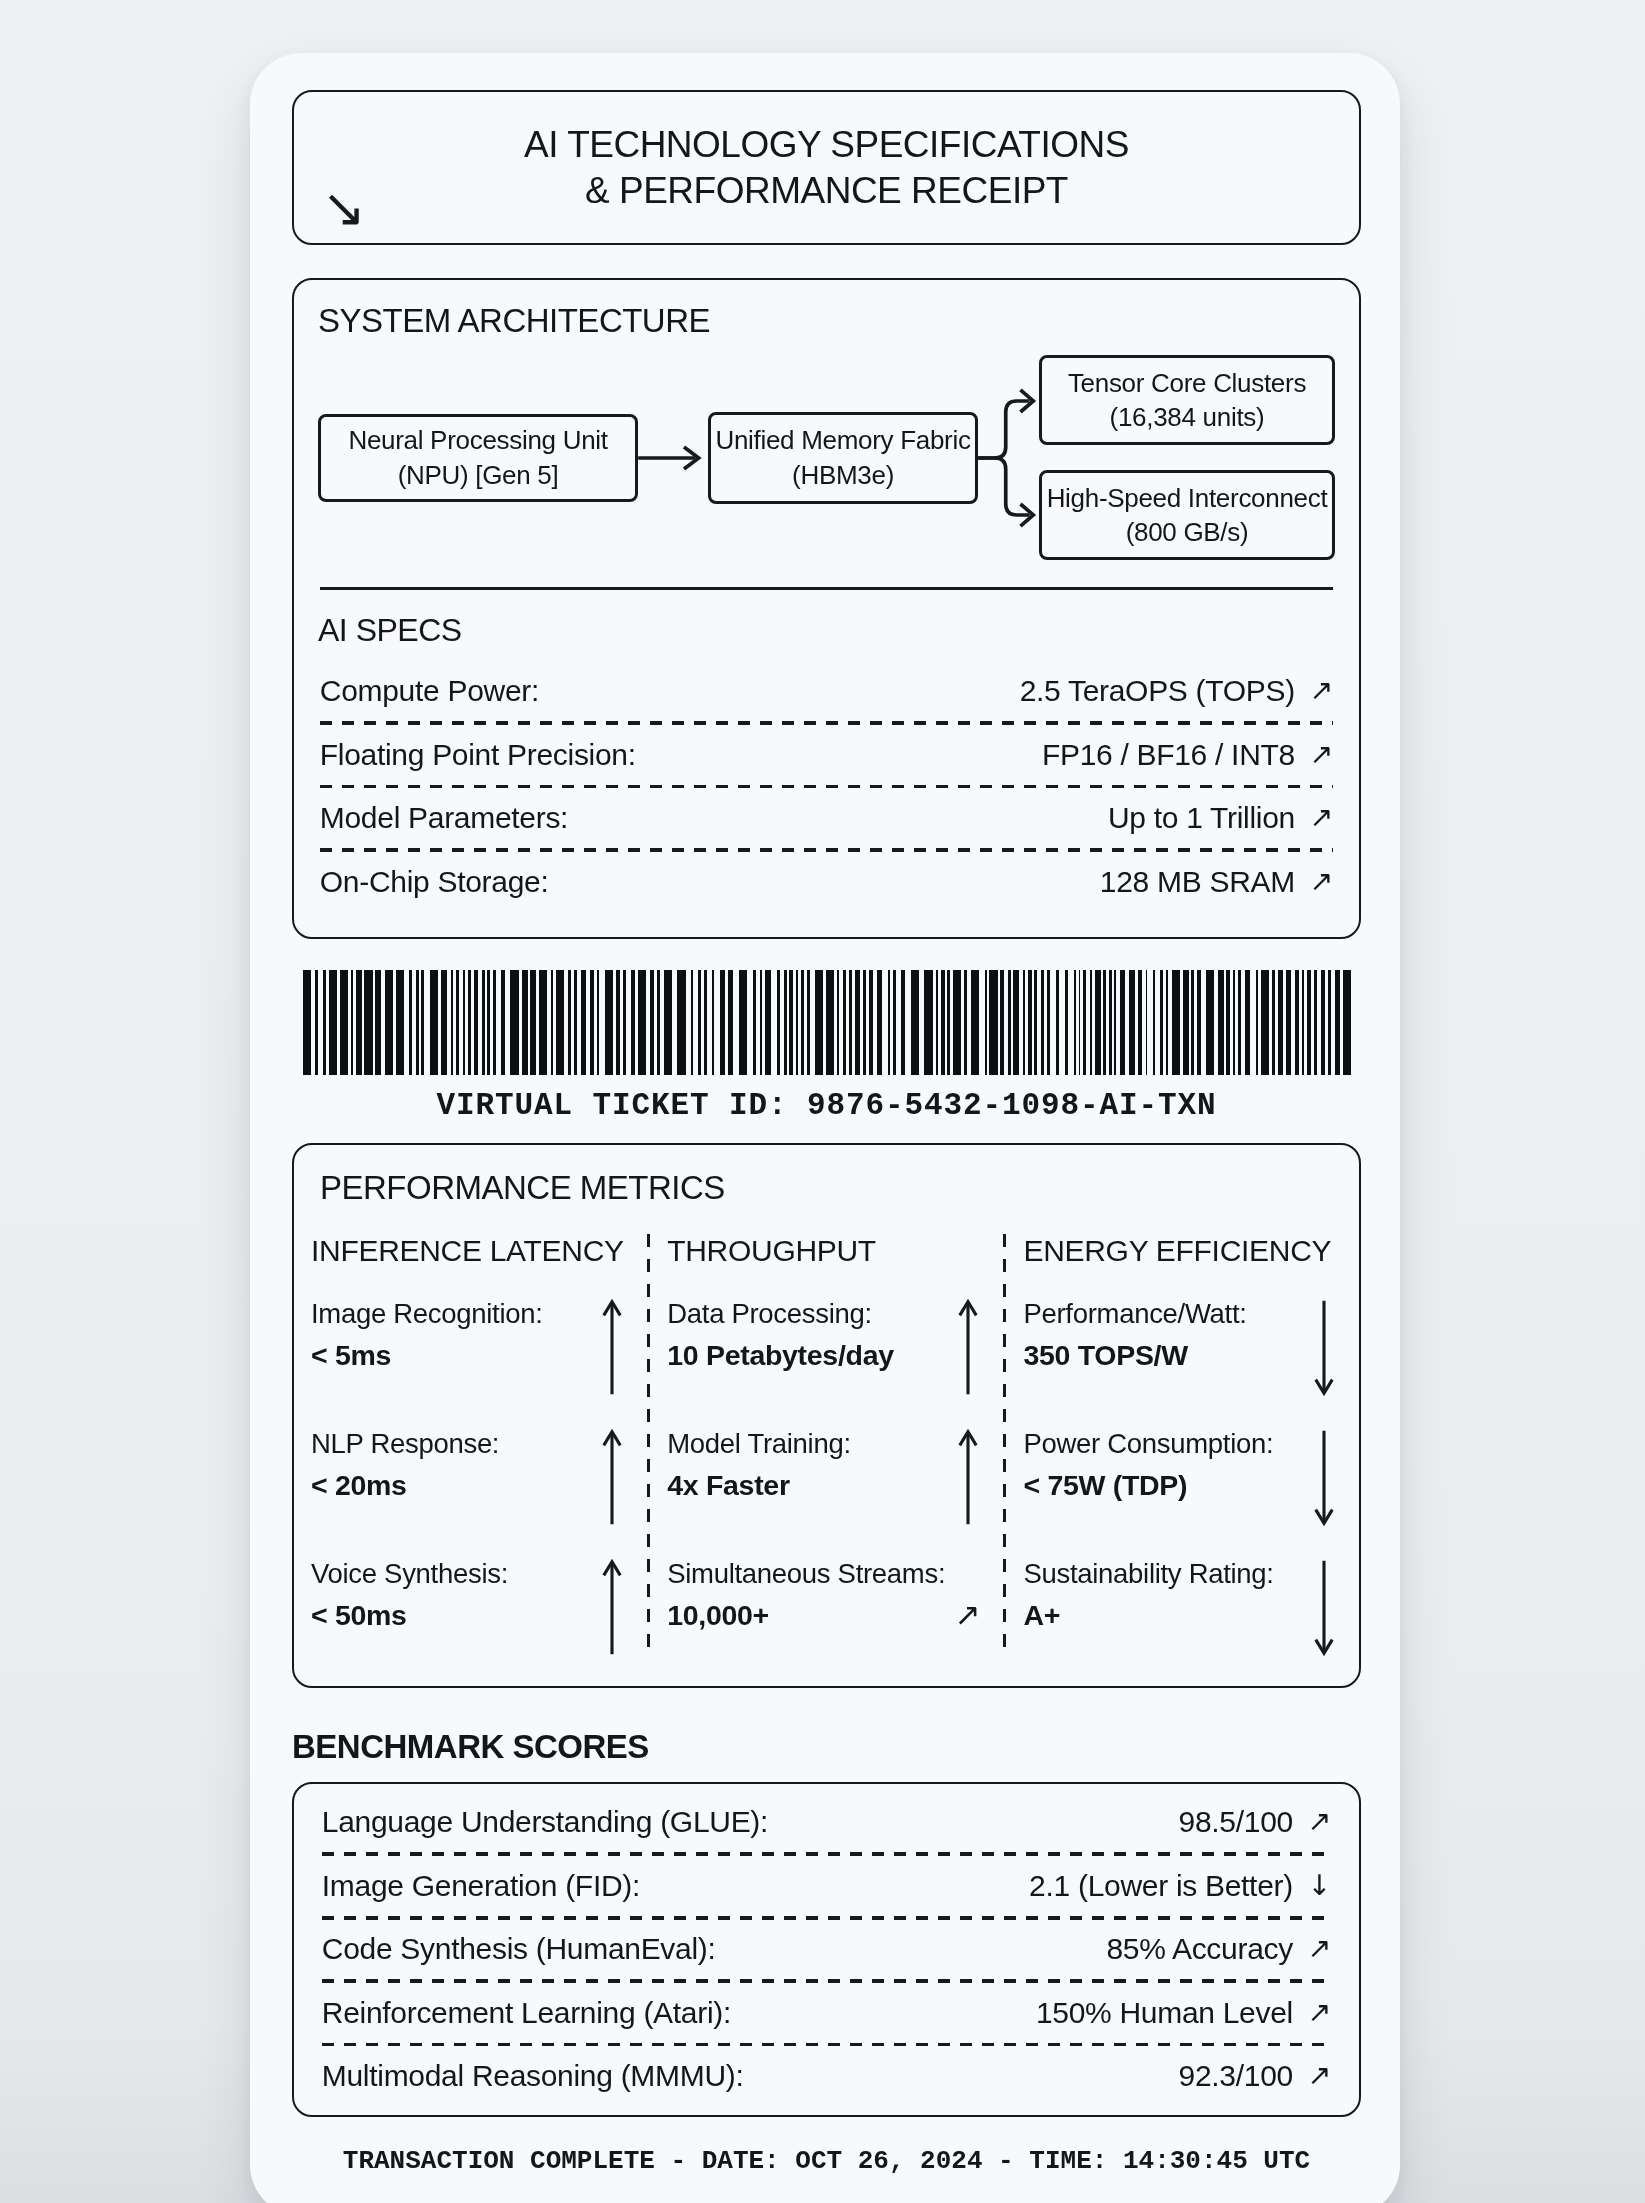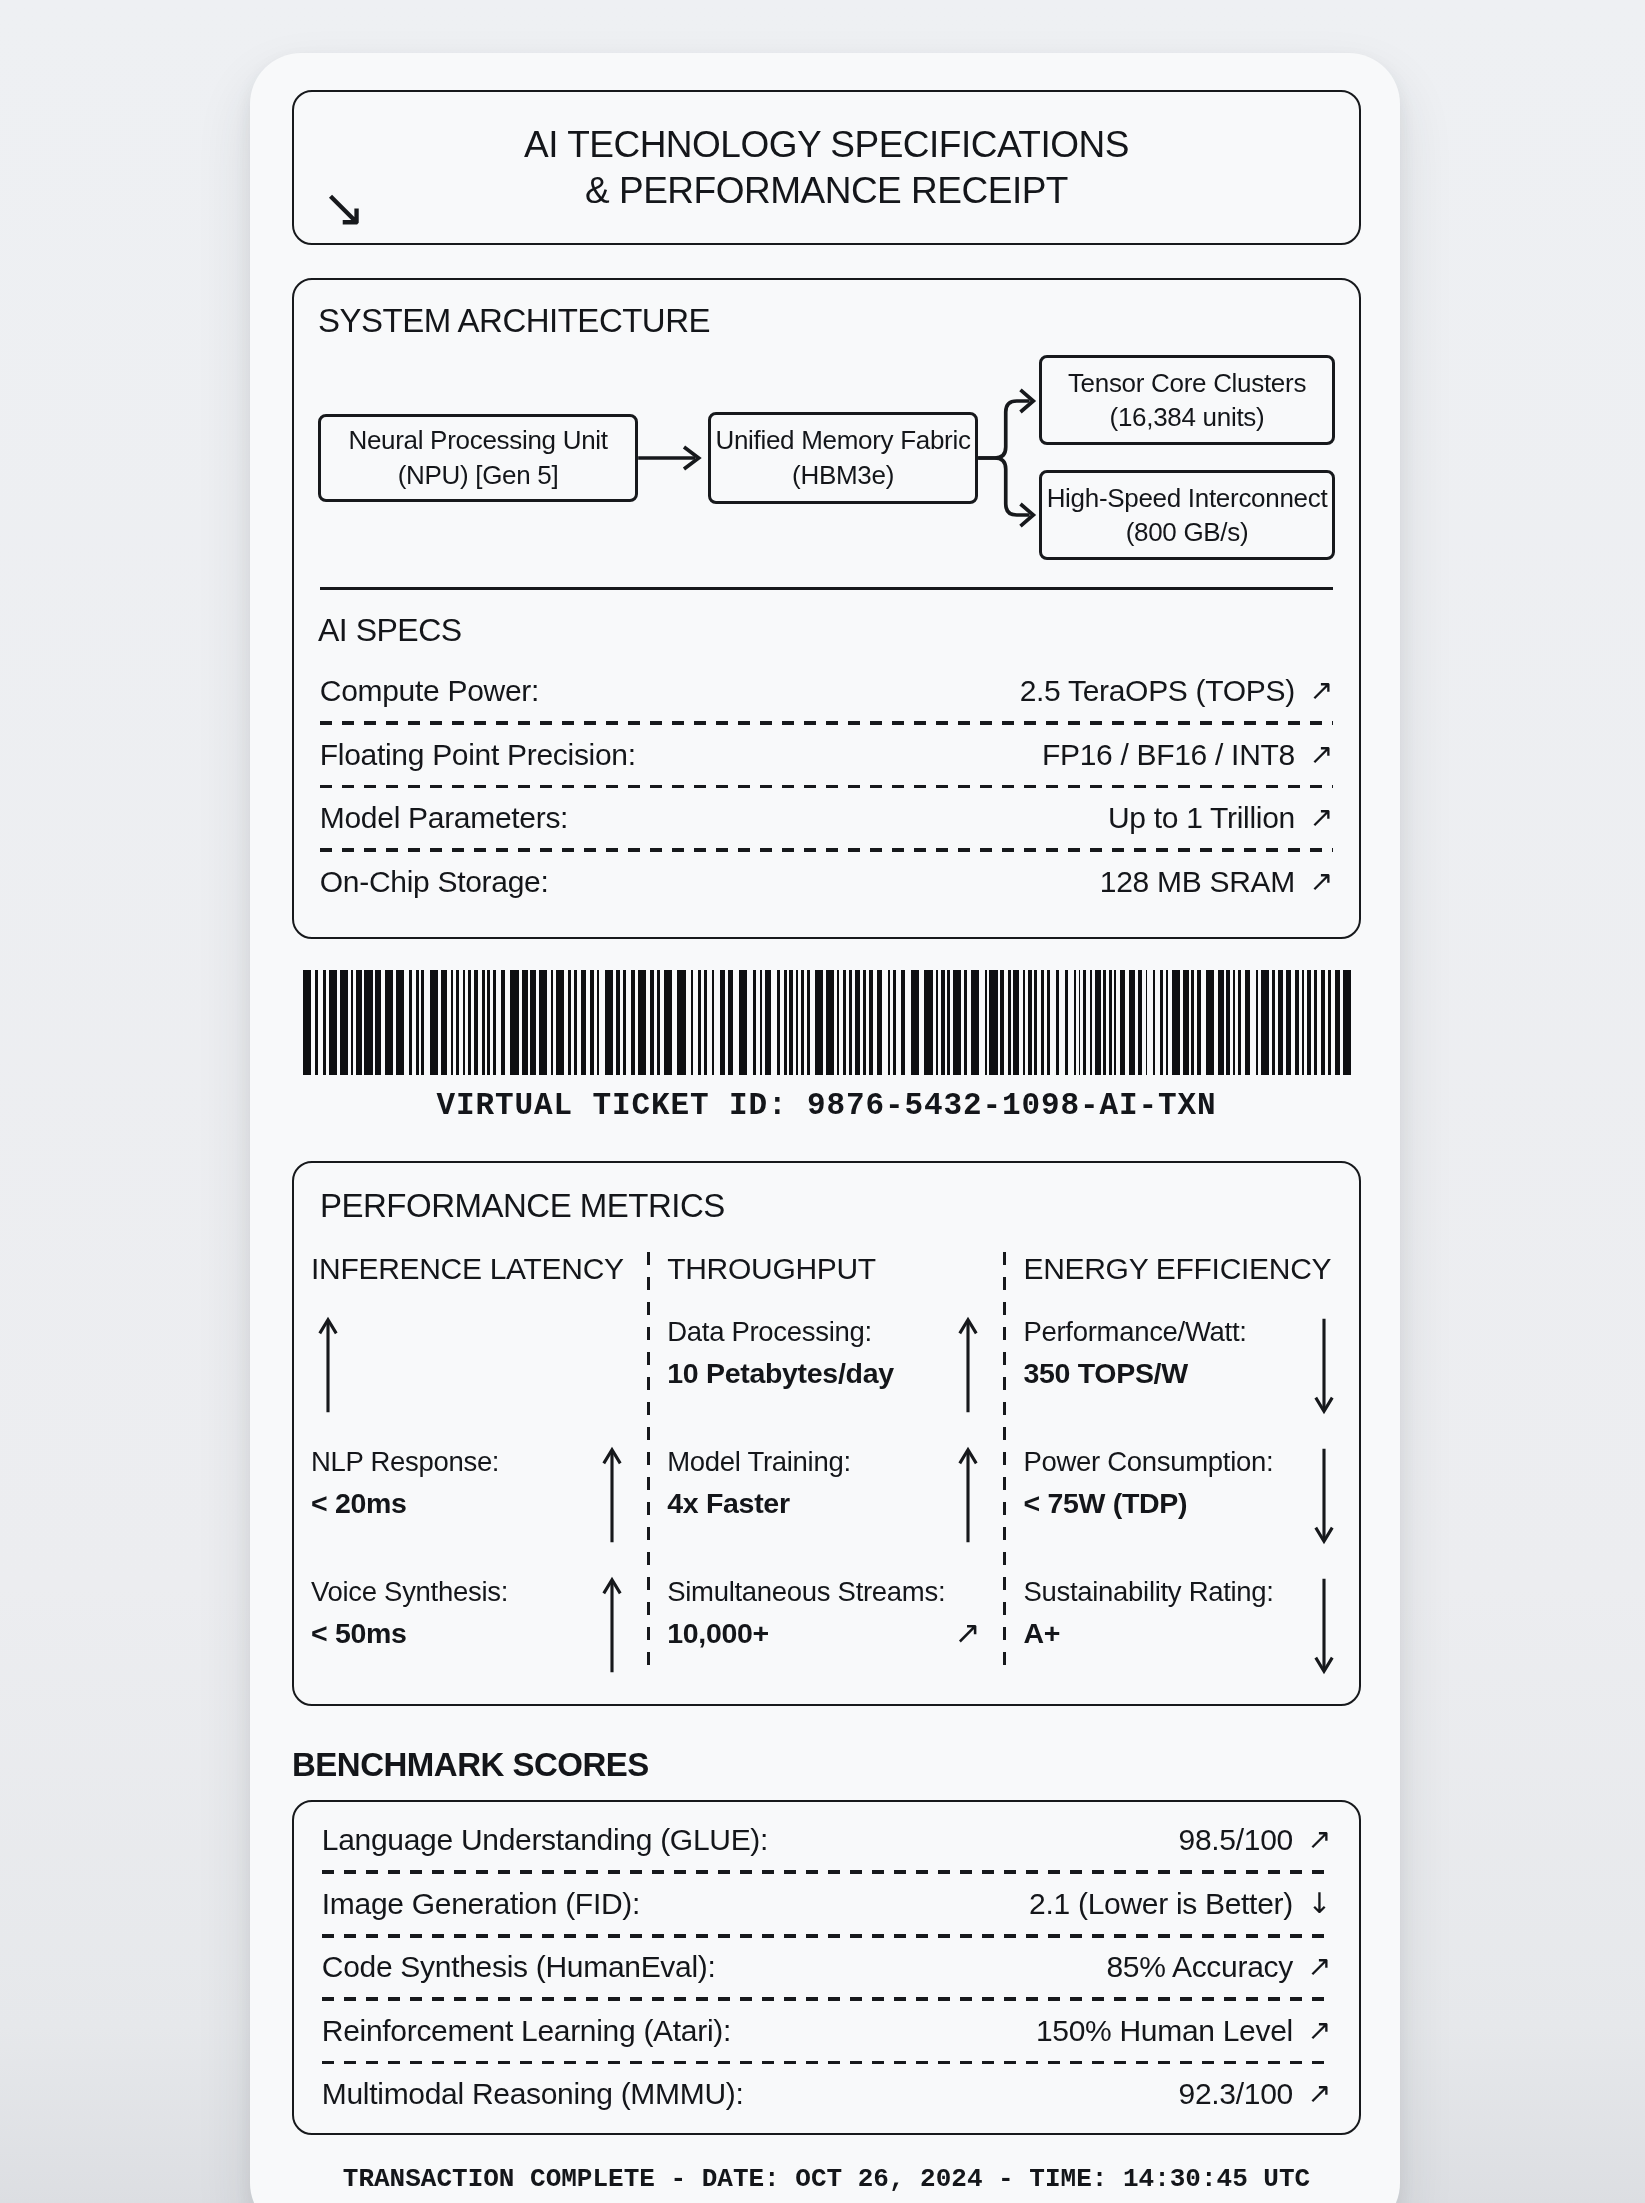--- a/index.html
+++ b/index.html
@@ -75,21 +75,21 @@
   
   .barcode-zone{ margin-top:31px; text-align:center; }
   svg.barcode{ display:block; margin:0 auto; }
   svg.barcode rect{ fill:#0e0f11; }
   .mono{ font-family:"Liberation Mono", monospace; }
   .ticket-label{
     margin-top:13px; font-size:31px; font-weight:700; letter-spacing:0.9px;
     text-align:center;
   }
   
-  .metrics-box{ margin-top:38px; padding:24px 0 27.5px 0; }
+  .metrics-box{ margin-top:20px; padding:24px 0 27.5px 0; }
   .metrics-box .sec-heading{ padding:0 26px; }
   .cols{ display:flex; margin-top:27.5px; }
   .vdash{
     width:3.7px; flex:none; align-self:stretch;
     background:repeating-linear-gradient(180deg,#17191c 0 13px,transparent 13px 25px);
   }
   .mcol{ flex:1; padding:0 22px 0 17px; }
   .mcol-heading{ font-size:30px; letter-spacing:-0.3px; }
   .mitem{ display:flex; margin-top:29px; align-items:flex-start; }
   .mitem .mtext{ flex:1; }
@@ -337,20 +337,24 @@
     </div>
 
     <div class="box metrics-box">
       <div class="sec-heading">PERFORMANCE METRICS</div>
 
       <div class="cols">
 
         <div class="mcol">
           <div class="mcol-heading">INFERENCE LATENCY</div>
           <div class="mitem">
+            <div class="mtext">
+              <div class="mlabel">Image Recognition:</div>
+              <div class="mvalue">&lt; 5ms</div>
+            </div>
             <span class="marrow">
                 <svg class="tallarrow" width="22" height="101" viewBox="0 0 24 110">
                   <path d="M12 106 V8"></path>
                   <path d="M3 20 L12 5 L21 20"></path>
                 </svg>
               </span>
           </div>
           <div class="mitem">
             <div class="mtext">
               <div class="mlabel">NLP Response:</div>

